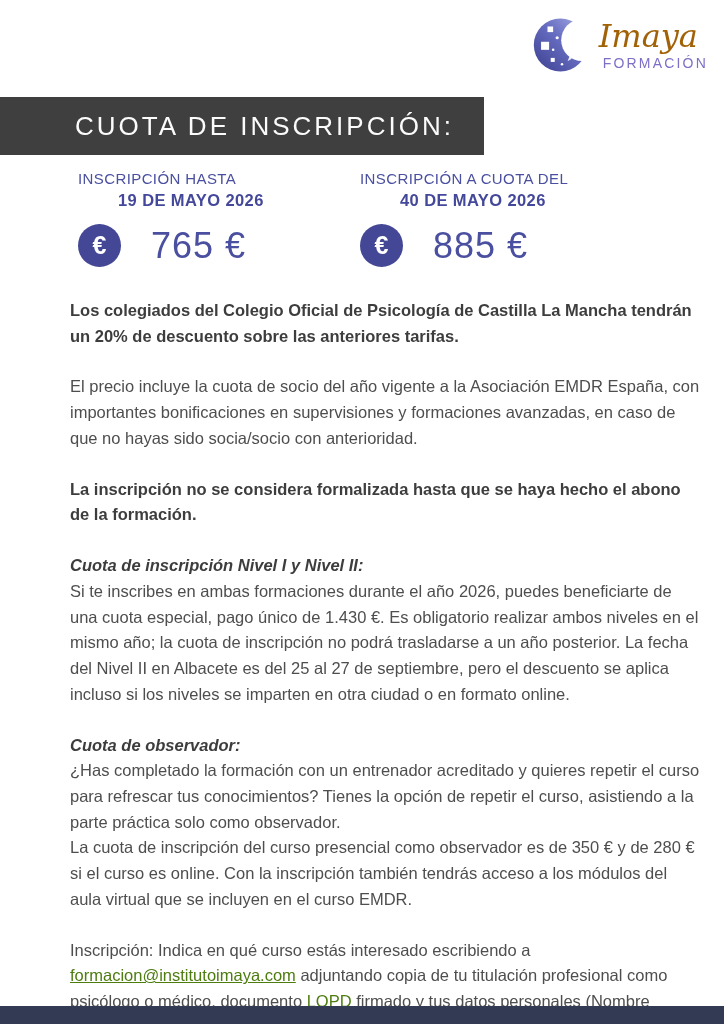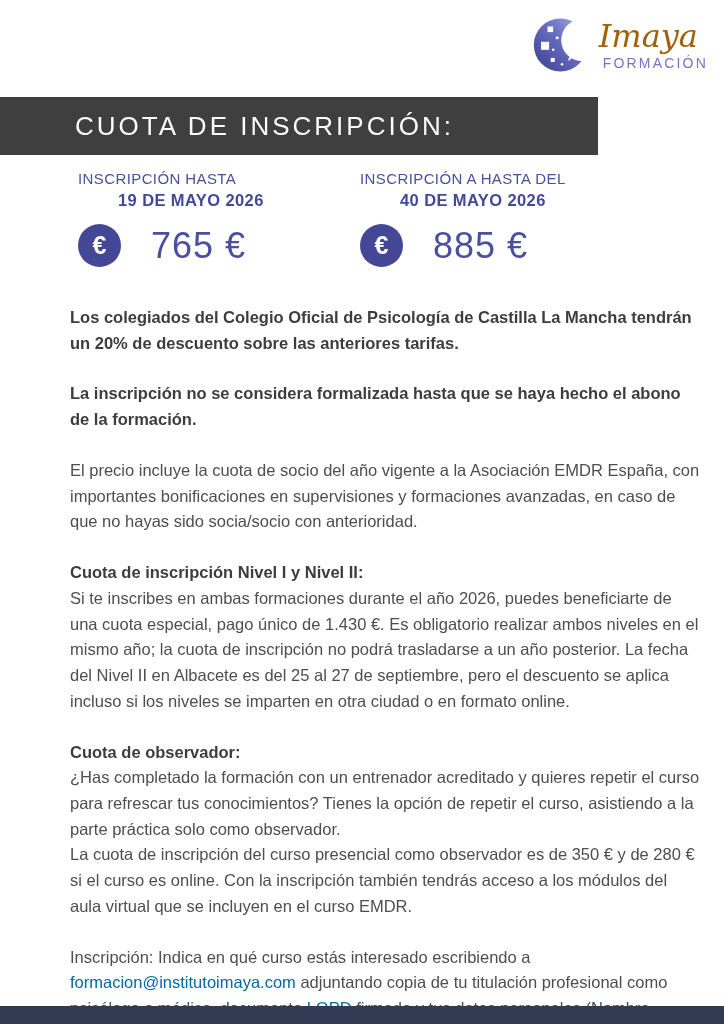--- a/index.html
+++ b/index.html
@@ -21,21 +21,21 @@
     font-size:32px; line-height:34px; color:#a16207;
   }
   .logo-sub {
     margin-top:2px; margin-left:4px;
     font-size:14px; letter-spacing:2.2px; color:#7d6fc6;
   }
 
   
   .banner {
     position:absolute; top:97px; left:0;
-    width:598px; height:58px;
+    width:484px; height:58px;
     background:#3f3f3f;
     display:flex; align-items:center;
     padding-left:75px; box-sizing:border-box;
   }
   .banner-title {
     color:#fbfbfb; font-size:26px; letter-spacing:3px; font-weight:400;
   }
 
   
   .pricing { position:absolute; top:170px; left:78px; display:flex; }
@@ -50,25 +50,25 @@
     font-size:25px; font-weight:700;
   }
   .price-value { color:#4a4fa0; font-size:36px; font-weight:400; letter-spacing:1px;margin-left:16px; }
 
   
   .body-copy {
     position:absolute; top:290px; left:70px;
     width:632px;
     color:#4e4e4e; font-size:16.5px; line-height:1.56;
   }
-  .para { margin:15px 0 25px 0; }
+  .para { margin:8px 0 25px 0; }
   .para:last-child { margin-bottom:0; }
   .bold { font-weight:700; color:#3d3d3d; }
-  .heading { font-weight:700; color:#3d3d3d; }
-  .link, .u { color:#0369a1; cursor:pointer; }
+  .heading { font-weight:700; color:#3d3d3d;font-style:italic; }
+  .link, .u { color:#4d7c0f; text-decoration:underline; cursor:pointer; }
 
   
   .footer-bar {
     position:absolute; left:0; bottom:0;
     width:724px; height:18px;
     background:#333a54;
   }
 </style>
 </head>
 <body>
@@ -114,39 +114,39 @@
       <div class="option-label2">19 DE MAYO 2026</div>
       <div class="price-row">
         <div class="euro-badge">
           <span>€</span>
         </div>
         <div class="price-value">765 €</div>
       </div>
     </div>
 
     <div class="option">
-      <div class="option-label1">INSCRIPCIÓN A HASTA DEL</div>
+      <div class="option-label1">INSCRIPCIÓN A CUOTA DEL</div>
       <div class="option-label2">40 DE MAYO 2026</div>
       <div class="price-row">
         <div class="euro-badge">
           <span>€</span>
         </div>
         <div class="price-value">885 €</div>
       </div>
     </div>
 
   </div>
 
   <div class="body-copy">
 
     <p class="para bold">Los colegiados del Colegio Oficial de Psicología de Castilla La Mancha tendrán un 20% de descuento sobre las anteriores tarifas.</p>
 
+    <p class="para">El precio incluye la cuota de socio del año vigente a la Asociación EMDR España, con importantes bonificaciones en supervisiones y formaciones avanzadas, en caso de que no hayas sido socia/socio con anterioridad.</p>
+
     <p class="para bold">La inscripción no se considera formalizada hasta que se haya hecho el abono de la formación.</p>
-
-    <p class="para">El precio incluye la cuota de socio del año vigente a la Asociación EMDR España, con importantes bonificaciones en supervisiones y formaciones avanzadas, en caso de que no hayas sido socia/socio con anterioridad.</p>
 
     <div class="para">
       <div class="heading">Cuota de inscripción Nivel I y Nivel II:</div>
       <div>Si te inscribes en ambas formaciones durante el año 2026, puedes beneficiarte de una cuota especial, pago único de 1.430 €. Es obligatorio realizar ambos niveles en el mismo año; la cuota de inscripción no podrá trasladarse a un año posterior. La fecha del Nivel II en Albacete es del 25 al 27 de septiembre, pero el descuento se aplica incluso si los niveles se imparten en otra ciudad o en formato online.</div>
     </div>
 
     <div class="para">
       <div class="heading">Cuota de observador:</div>
       <div>¿Has completado la formación con un entrenador acreditado y quieres repetir el curso para refrescar tus conocimientos? Tienes la opción de repetir el curso, asistiendo a la parte práctica solo como observador.</div>
       <div>La cuota de inscripción del curso presencial como observador es de 350 € y de 280 € si el curso es online. Con la inscripción también tendrás acceso a los módulos del aula virtual que se incluyen en el curso EMDR.</div>

